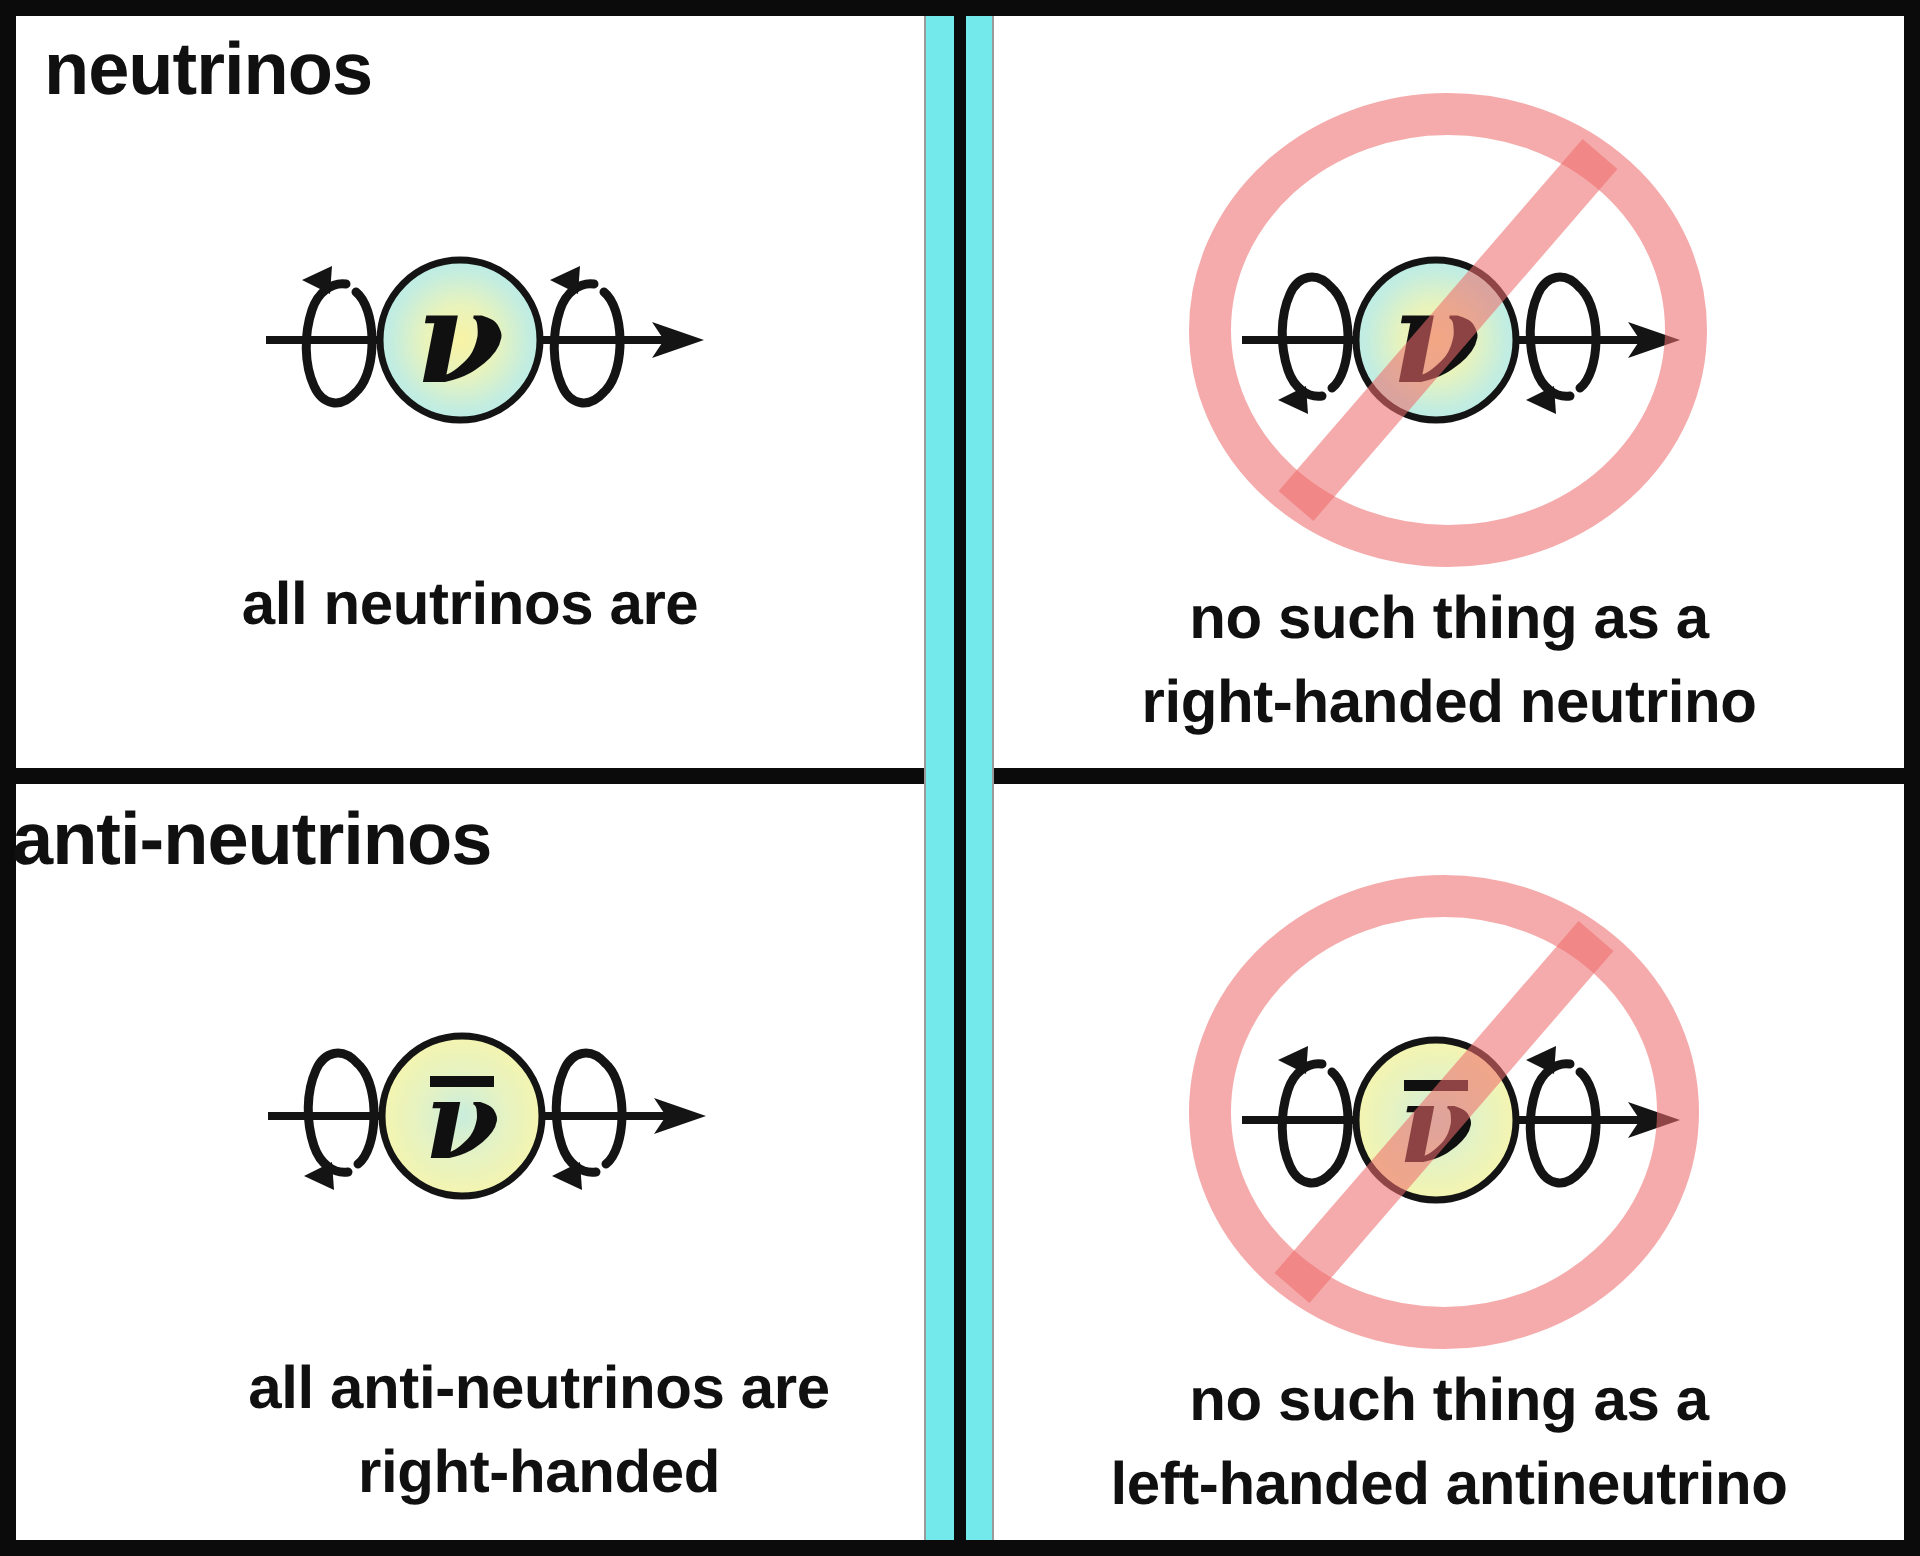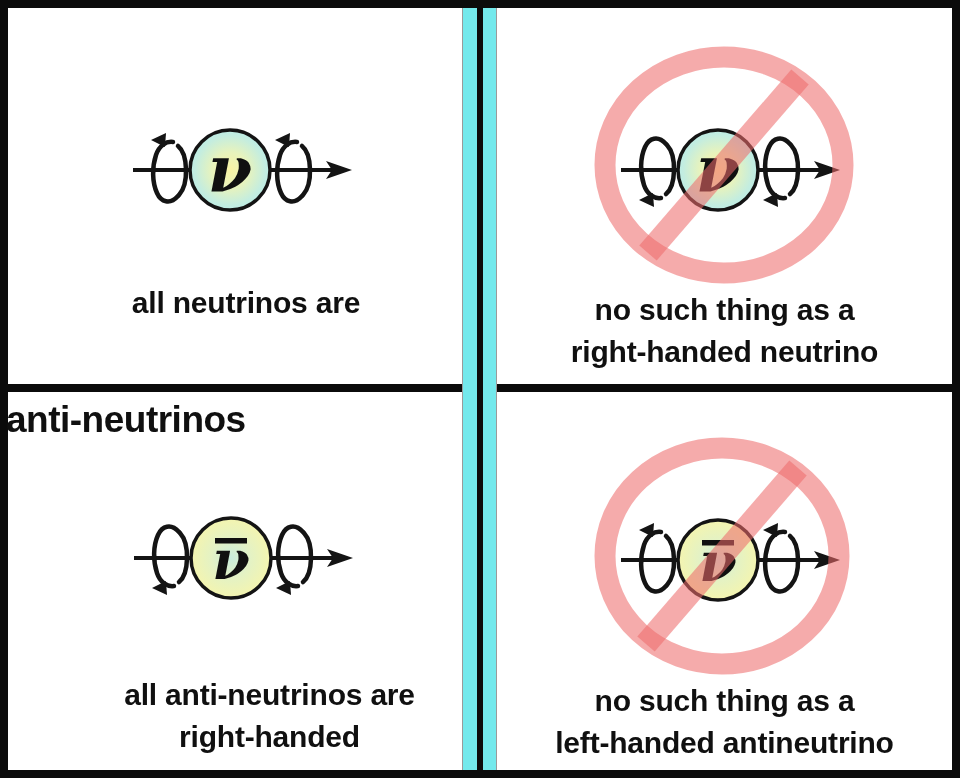--- a/index.html
+++ b/index.html
@@ -20,21 +20,21 @@
   .v-strip-line{position:absolute;left:14px;top:0;width:6px;height:762px;background:#0b0b0b;}
   .heading{
     position:absolute;font-size:37px;font-weight:bold;letter-spacing:-0.5px;color:#101010;z-index:3;
   }
   .heading.tl{left:22px;top:14px;}
   .heading.bl{left:6px;top:399px;}
   .caption{
     position:absolute;text-align:center;font-size:30px;font-weight:600;line-height:42px;
     color:#101010;z-index:3;letter-spacing:-0.2px;
   }
-  .cap-tl{left:8px;top:282px;width:454px;padding-left:11px;}
+  .cap-tl{left:8px;top:282px;width:454px;}
   .cap-tr{left:497px;top:289px;width:455px;}
   .cap-bl{left:8px;top:674px;width:523px;}
   .cap-br{left:497px;top:680px;width:455px;}
   svg.fig{position:absolute;z-index:2;}
   .fig-tl{left:8px;top:8px;}
   .fig-tr{left:497px;top:8px;}
   .fig-bl{left:8px;top:392px;}
   .fig-br{left:497px;top:392px;}
   .loop path{fill:none;stroke:#141414;stroke-width:4.5;stroke-linecap:round;}
   .loop polygon{fill:#141414;stroke:none;}
@@ -44,20 +44,21 @@
 
 <div id="canvas">
 
   <div class="border b-top"></div>
   <div class="border b-bottom"></div>
   <div class="border b-left"></div>
   <div class="border b-right"></div>
 
   <div class="h-divider"></div>
 
+  <div class="heading tl">neutrinos</div>
   <div class="heading bl">anti-neutrinos</div>
 
   <svg class="fig fig-tl" width="454" height="376" viewBox="0 0 454 376">
     <defs>
       <radialGradient id="gradN1" cx="50%" cy="50%" r="55%">
         <stop offset="0%" stop-color="#F9F3A4"></stop>
         <stop offset="40%" stop-color="#E8F3BC"></stop>
         <stop offset="78%" stop-color="#C4EDDF"></stop>
         <stop offset="100%" stop-color="#B7ECEA"></stop>
       </radialGradient>

